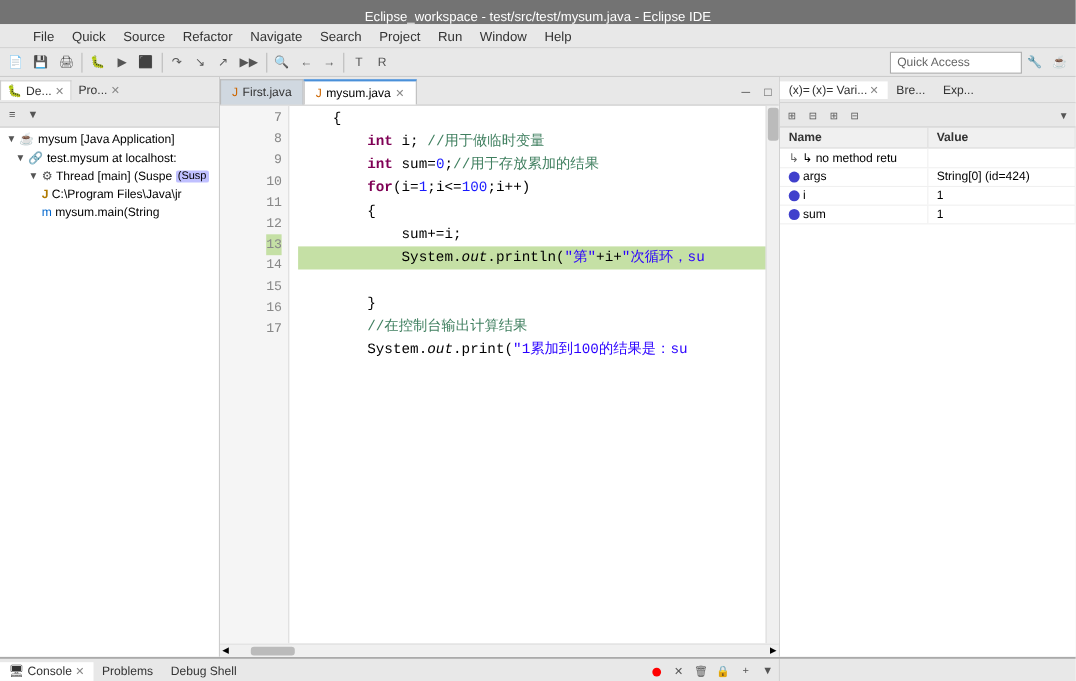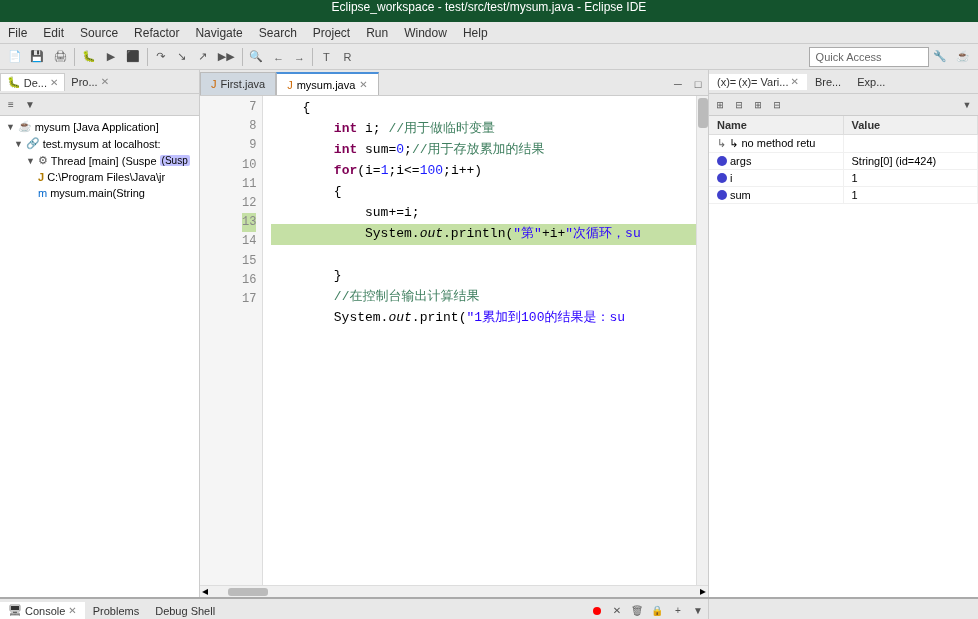--- a/index.html
+++ b/index.html
@@ -1,23 +1,23 @@
 <!DOCTYPE html>
 <html><head>
   <meta charset="utf-8">
   <style>
     * { box-sizing: border-box; margin: 0; padding: 0; }
     body { font-family: 'Segoe UI', Arial, sans-serif; font-size: 12px; background: #f0f0f0; overflow: hidden; width: 978px; height: 619px; }
 
     
-    #title-bar { background: #14532d; color: white; height: 22px; display: flex; align-items: flex-start; padding: 0 8px; font-size: 12px; }
+    #title-bar { background: #737373; color: white; height: 22px; display: flex; align-items: flex-end; padding: 0 8px; font-size: 12px; }
     #title-bar span { flex: 1; text-align: center; }
 
     
-    #menu-bar { background: #e8e8e8; height: 22px; display: flex; align-items: center; padding: 0 0; border-bottom: 1px solid #ccc; }
+    #menu-bar { background: #e8e8e8; height: 22px; display: flex; align-items: center; padding: 0 22px; border-bottom: 1px solid #ccc; }
     .menu-item { padding: 2px 8px; font-size: 12px; cursor: pointer; color: #333; }
 
     
     #toolbar { background: #e8e8e8; height: 26px; display: flex; align-items: center; padding: 0 4px; border-bottom: 1px solid #ccc; gap: 1px; }
     .tb-btn { background: transparent; border: 1px solid transparent; padding: 1px 3px; cursor: pointer; font-size: 11px; color: #555; border-radius: 2px; display: flex; align-items: center; justify-content: center; min-width: 20px; height: 22px; }
     .tb-sep { width: 1px; height: 18px; background: #bbb; margin: 0 2px; }
     .quick-access-box { margin-left: auto; background: white; border: 1px solid #aaa; padding: 1px 6px; font-size: 11px; color: #666; width: 120px; height: 20px; display: flex; align-items: center; }
 
     
     #main { display: flex; height: calc(619px - 22px - 22px - 26px - 22px); }
@@ -89,21 +89,21 @@
   </style>
 </head>
 <body>
 
 <div id="title-bar">
   <span>Eclipse_workspace - test/src/test/mysum.java - Eclipse IDE</span>
 </div>
 
 <div id="menu-bar">
   <span class="menu-item">File</span>
-  <span class="menu-item">Edit</span>
+  <span class="menu-item">Quick</span>
   <span class="menu-item">Source</span>
   <span class="menu-item">Refactor</span>
   <span class="menu-item">Navigate</span>
   <span class="menu-item">Search</span>
   <span class="menu-item">Project</span>
   <span class="menu-item">Run</span>
   <span class="menu-item">Window</span>
   <span class="menu-item">Help</span>
 </div>
 

